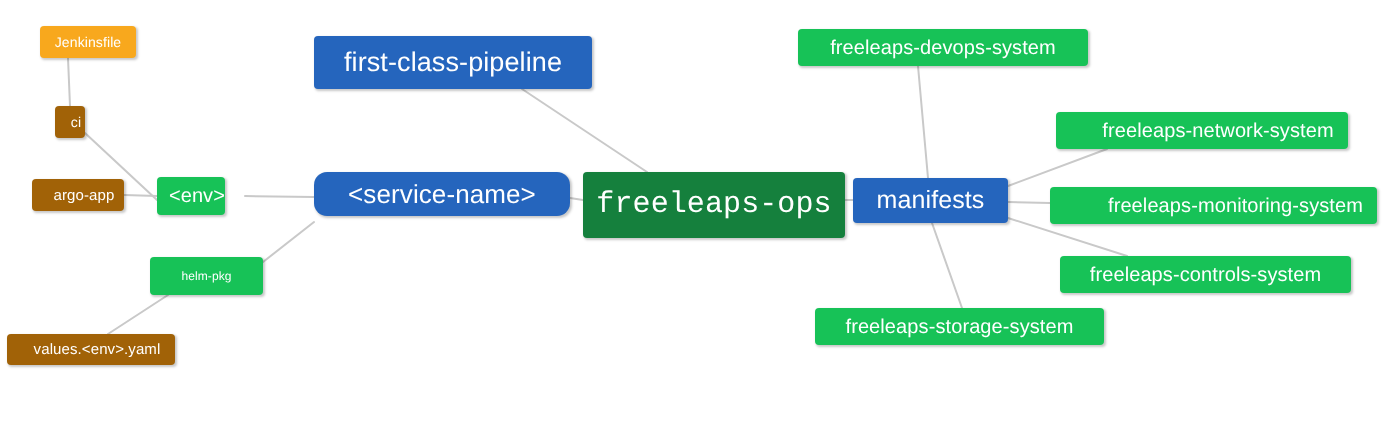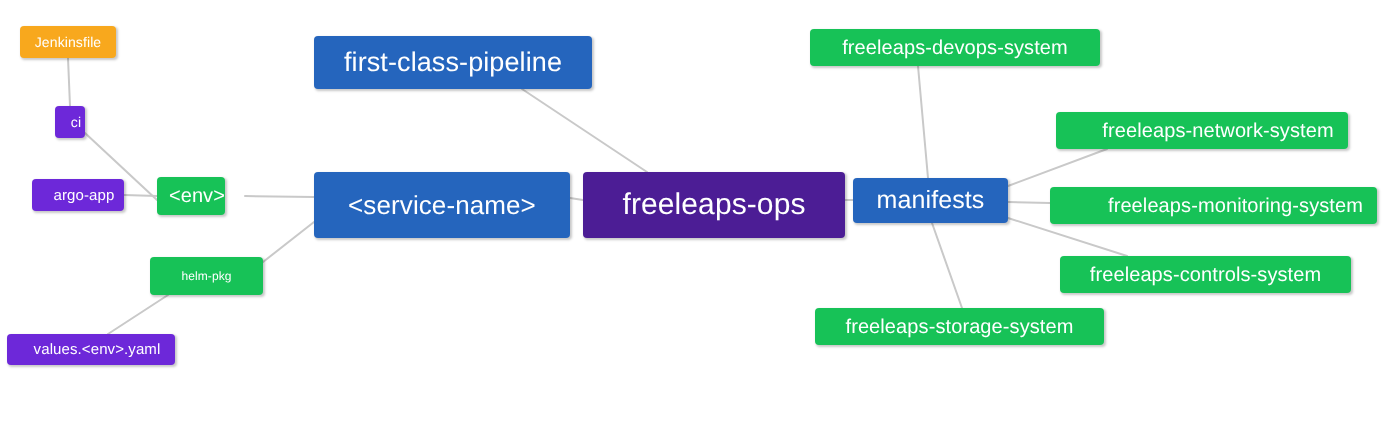--- a/index.html
+++ b/index.html
@@ -35,25 +35,25 @@
     align-items: center;
     justify-content: center;
     color: #ffffff;
     border-radius: 4px;
     white-space: nowrap;
     line-height: 1;
     letter-spacing: 0.1px;
     box-shadow: 1.5px 1.5px 2.5px rgba(0,0,0,0.22);
     text-rendering: geometricPrecision;
   }
-  .n-root   { background: #4c1d95; }
+  .n-root   { background: #15803d; font-family: Liberation Mono, monospace; }
   .n-blue   { background: #2565bd; }
   .n-green  { background: #17c257; }
-  .n-orange { background: #f8a81d; }
-  .n-red    { background: #6d28d9; padding-left: 12px; }
+  .n-orange { background: #f8a81d; margin-left: 20px; }
+  .n-red    { background: #a16207; padding-left: 12px; }
 </style>
 </head>
 <body>
 
 <div id="mindmap">
   <svg id="edge-layer" viewBox="0 0 1390 421" width="1390" height="421">
       <line x1="68" y1="58" x2="70" y2="106" stroke="#c9c9c9" stroke-width="2" stroke-linecap="round"></line>
       <line x1="85" y1="133" x2="157" y2="200" stroke="#c9c9c9" stroke-width="2" stroke-linecap="round"></line>
       <line x1="124" y1="195" x2="157" y2="196" stroke="#c9c9c9" stroke-width="2" stroke-linecap="round"></line>
       <line x1="245" y1="196" x2="314" y2="197" stroke="#c9c9c9" stroke-width="2" stroke-linecap="round"></line>
@@ -83,30 +83,30 @@
       </div>
       <div class="node n-green" style="left: 150px; top: 257px; width: 113px; height: 38px; font-size: 12px;">
         <span>helm-pkg</span>
       </div>
       <div class="node n-red" style="left: 7px; top: 334px; width: 168px; height: 31px; font-size: 15px;">
         <span>values.&lt;env&gt;.yaml</span>
       </div>
       <div class="node n-blue" style="left: 314px; top: 36px; width: 278px; height: 53px; font-size: 27px;">
         <span>first-class-pipeline</span>
       </div>
-      <div class="node n-blue" style="left: 314px; top: 172px; width: 256px; height: 66px; font-size: 26px;">
+      <div class="node n-blue" style="left: 314px; top: 172px; width: 256px; height: 44px; font-size: 26px; border-radius: 13px;">
         <span>&lt;service-name&gt;</span>
       </div>
       <div class="node n-root" style="left: 583px; top: 172px; width: 262px; height: 66px; font-size: 30px;">
         <span>freeleaps-ops</span>
       </div>
       <div class="node n-blue" style="left: 853px; top: 178px; width: 155px; height: 45px; font-size: 25px; justify-content: center;">
         <span>manifests</span>
       </div>
-      <div class="node n-green" style="left: 798px; top: 29px; width: 290px; height: 37px; font-size: 20px; margin-left: 12px;">
+      <div class="node n-green" style="left: 798px; top: 29px; width: 290px; height: 37px; font-size: 20px;">
         <span>freeleaps-devops-system</span>
       </div>
       <div class="node n-green" style="left: 1056px; top: 112px; width: 292px; height: 37px; font-size: 20px; padding-left: 32px;">
         <span>freeleaps-network-system</span>
       </div>
       <div class="node n-green" style="left: 1050px; top: 187px; width: 327px; height: 37px; font-size: 20px; padding-left: 44px;">
         <span>freeleaps-monitoring-system</span>
       </div>
       <div class="node n-green" style="left: 1060px; top: 256px; width: 291px; height: 37px; font-size: 20px;">
         <span>freeleaps-controls-system</span>

